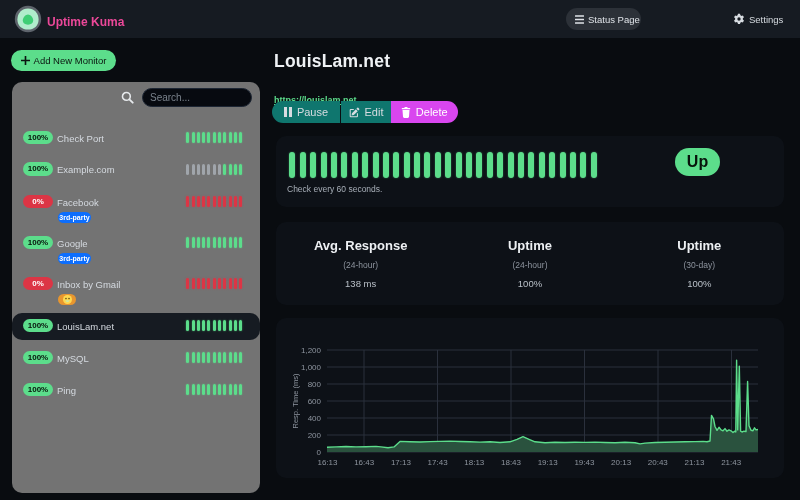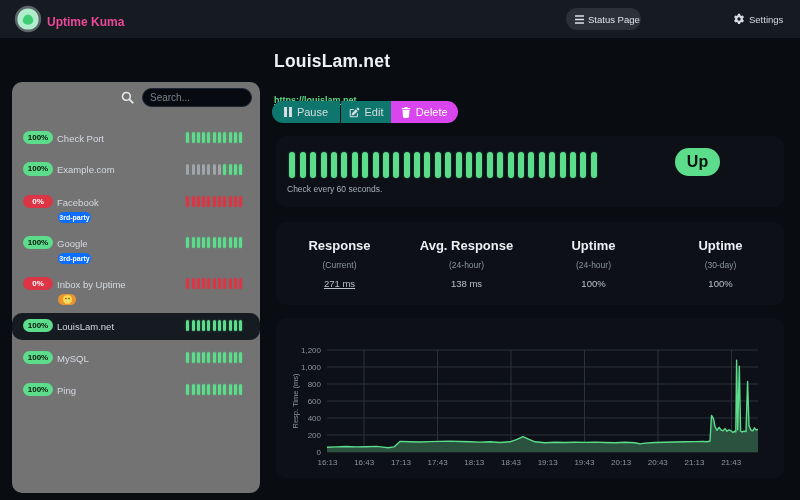--- a/index.html
+++ b/index.html
@@ -77,20 +77,26 @@
       Status Page
     </div>
     <div id="settings">
       <svg width="12" height="12" viewBox="0 0 16 16" fill="#d7dce1">
           <path d="M9.4 1.1 9.8 3a5 5 0 0 1 1.5.9l1.9-.6 1.4 2.4-1.5 1.3a5 5 0 0 1 0 1.8l1.5 1.3-1.4 2.4-1.9-.6a5 5 0 0 1-1.5.9l-.4 2H6.6l-.4-2a5 5 0 0 1-1.5-.9l-1.9.6-1.4-2.4 1.5-1.3a5 5 0 0 1 0-1.8L1.4 5.7 2.8 3.3l1.9.6a5 5 0 0 1 1.5-.9l.4-1.9zM8 5.8A2.2 2.2 0 1 0 8 10.2 2.2 2.2 0 0 0 8 5.8z"></path>
         </svg>
       Settings
     </div>
   </div>
 
+  <div id="addbtn">
+    <svg width="9" height="9" viewBox="0 0 10 10" style="margin-right:4px">
+        <path d="M4.1 0h1.8v4.1H10v1.8H5.9V10H4.1V5.9H0V4.1h4.1z" fill="#0b1510"></path>
+      </svg>
+    Add New Monitor
+  </div>
 
   <div id="sidepanel">
     <svg class="abs" style="left:109px;top:9px" width="13" height="13" viewBox="0 0 14 14">
         <circle cx="5.8" cy="5.8" r="4.2" fill="none" stroke="#e6e9ec" stroke-width="1.7"></circle>
         <line x1="9" y1="9" x2="12.6" y2="12.6" stroke="#e6e9ec" stroke-width="2" stroke-linecap="round"></line>
       </svg>
     <div id="searchbox">Search...</div>
   <div class="pct up" style="top: 48.75px;">100%</div>
       <div class="mname" style="top: 50.5px;">Check Port</div>
       <div class="beats" style="left: 172px; top: 50px;">
@@ -147,21 +153,21 @@
         <div class="b g"></div>
         <div class="b g"></div>
         <div class="b g"></div>
         <div class="b g"></div>
         <div class="b g"></div>
         <div class="b g"></div>
         <div class="b g"></div>
         <div class="b g"></div>
       </div>
       <div class="pct down" style="top: 194.75px;">0%</div>
-      <div class="mname" style="top: 196.5px;">Inbox by Uptime</div>
+      <div class="mname" style="top: 196.5px;">Inbox by Gmail</div>
       <div class="tag" style="left: 46px; top: 212px; width: 18px; background: rgb(232, 150, 47);"><svg width="9" height="9" viewBox="0 0 10 10" style="margin-top:1px">
           <circle cx="5" cy="5" r="5" fill="#ffd950"></circle>
           <circle cx="3.3" cy="4" r="0.9" fill="#5a4a12"></circle>
           <circle cx="6.7" cy="4" r="0.9" fill="#5a4a12"></circle>
           <path d="M2.5 6 A 2.8 2.8 0 0 0 7.5 6 Z" fill="#b6eec9"></path>
         </svg></div>
       <div class="beats" style="left: 172px; top: 196px;">
         <div class="b r"></div>
         <div class="b r"></div>
         <div class="b r"></div>
@@ -277,25 +283,20 @@
         <div class="hb"></div>
         <div class="hb"></div>
         <div class="hb"></div>
         <div class="hb"></div>
       </div>
     <div id="checkevery">Check every 60 seconds.</div>
     <div id="upbadge">Up</div>
   </div>
 
   <div class="panel" id="stats-panel">
-    <div class="stat">
-        <div class="t">Response</div>
-        <div class="s">(Current)</div>
-        <div class="v u">271 ms</div>
-      </div>
     <div class="stat">
         <div class="t">Avg. Response</div>
         <div class="s">(24-hour)</div>
         <div class="v">138 ms</div>
       </div>
     <div class="stat">
         <div class="t">Uptime</div>
         <div class="s">(24-hour)</div>
         <div class="v">100%</div>
       </div>

